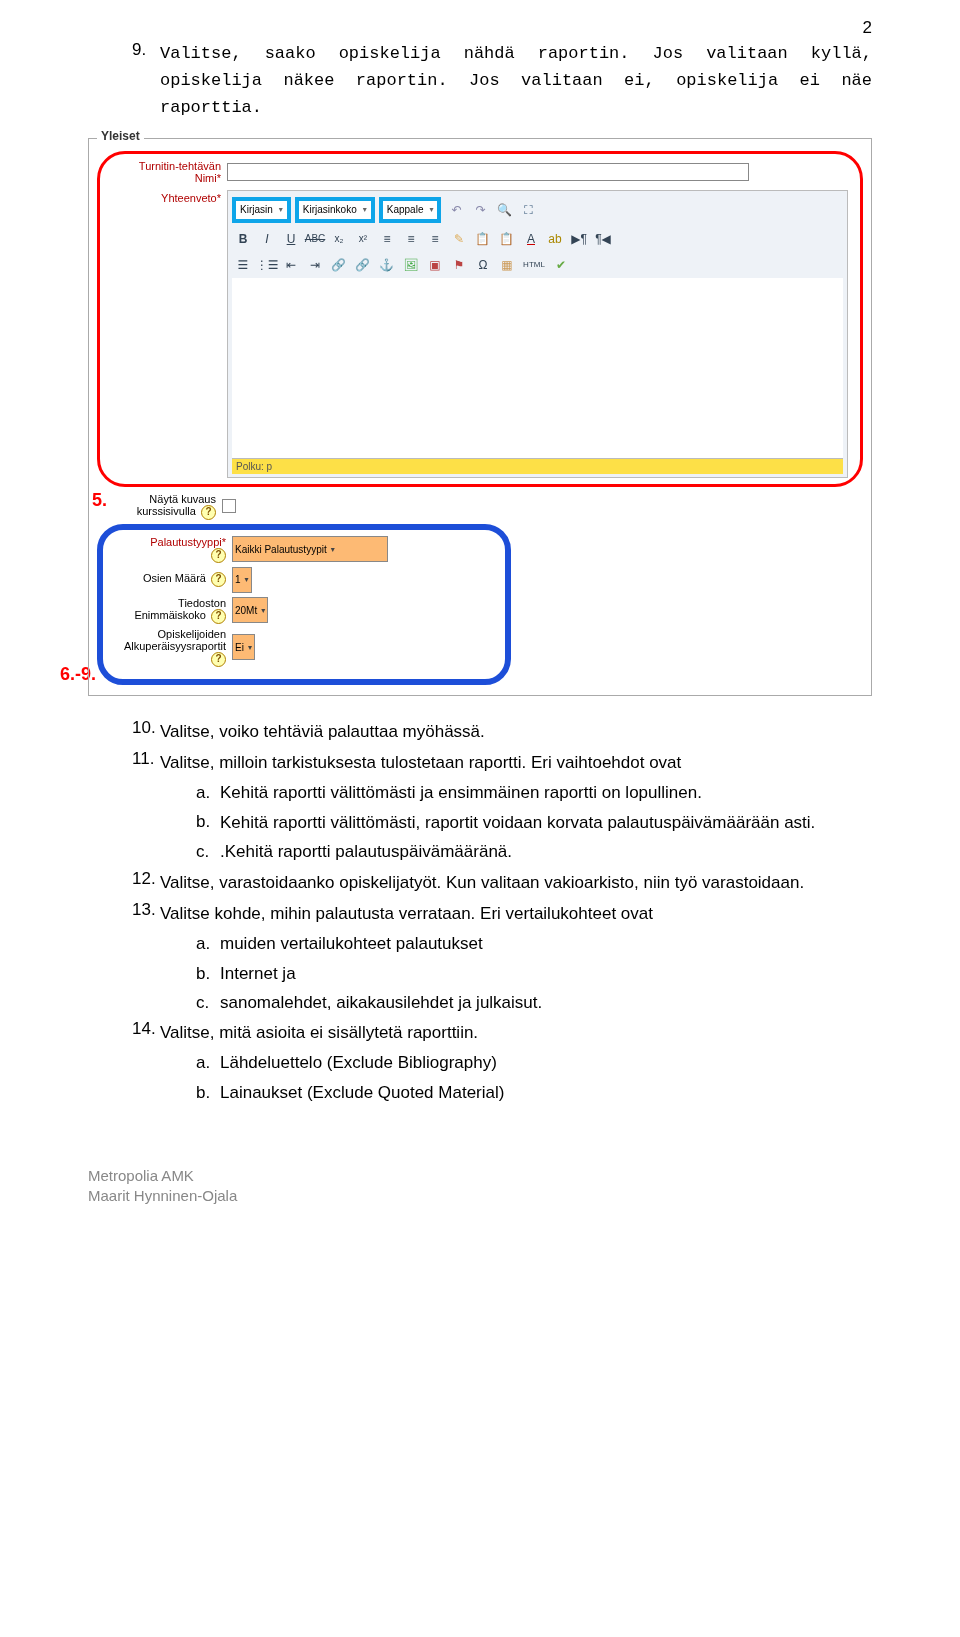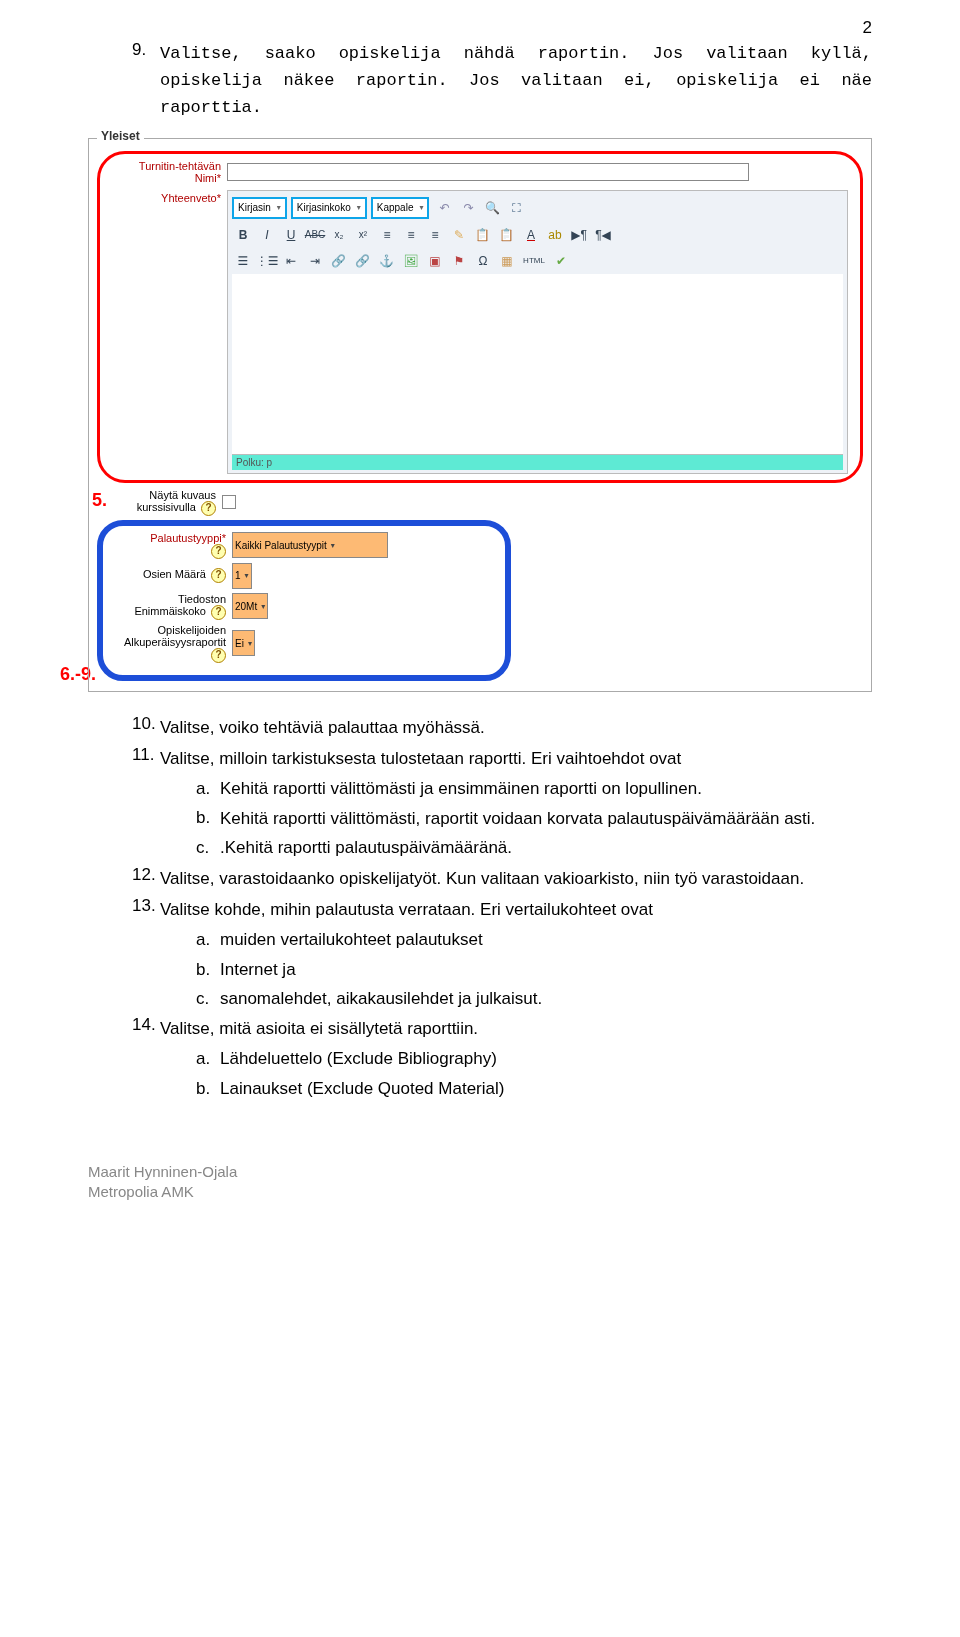--- a/index.html
+++ b/index.html
@@ -136,21 +136,21 @@
     position: relative;
   }
   .toolbar-area .between-row {
     display: flex;
     align-items: center;
     padding: 3px 0;
     gap: 2px;
     flex-wrap: nowrap;
   }
   .tb-sel {
-    border: 2px solid #0ea5e9;
+    border: 4px solid #0ea5e9;
     background: #fff;
     padding: 0 4px;
     height: 18px;
     font-size: 10px;
     display: inline-flex;
     align-items: center;
     margin-right: 2px;
   }
   .tb-sel .tri {
     margin-left: 6px;
@@ -170,21 +170,21 @@
   }
   .edit-canvas {
     height: 180px;
     background: #fff;
   }
   .path-bar {
     border-top: 1px solid #bbb;
     font-size: 10px;
     color: #555;
     padding: 2px 4px;
-    background: #5eead4;
+    background: #fde047;
   }
   .mini-select {
     border: 1px solid #888;
     background: #fdba74;
     font-size: 10px;
     padding: 4px 2px;
     height: 16px;
     display: inline-flex;
     align-items: center;
   }
@@ -412,16 +412,16 @@
         <div style="flex:1;">Lähdeluettelo (Exclude Bibliography)</div>
       </div>
       <div class="sub-item">
         <div class="sub-marker">b.</div>
         <div style="flex:1;">Lainaukset (Exclude Quoted Material)</div>
       </div>
     </div>
   </div>
 
   <div class="footer">
+    <div>Metropolia AMK</div>
     <div>Maarit Hynninen-Ojala</div>
-    <div>Metropolia AMK</div>
   </div>
 </div>
 
 </body></html>

